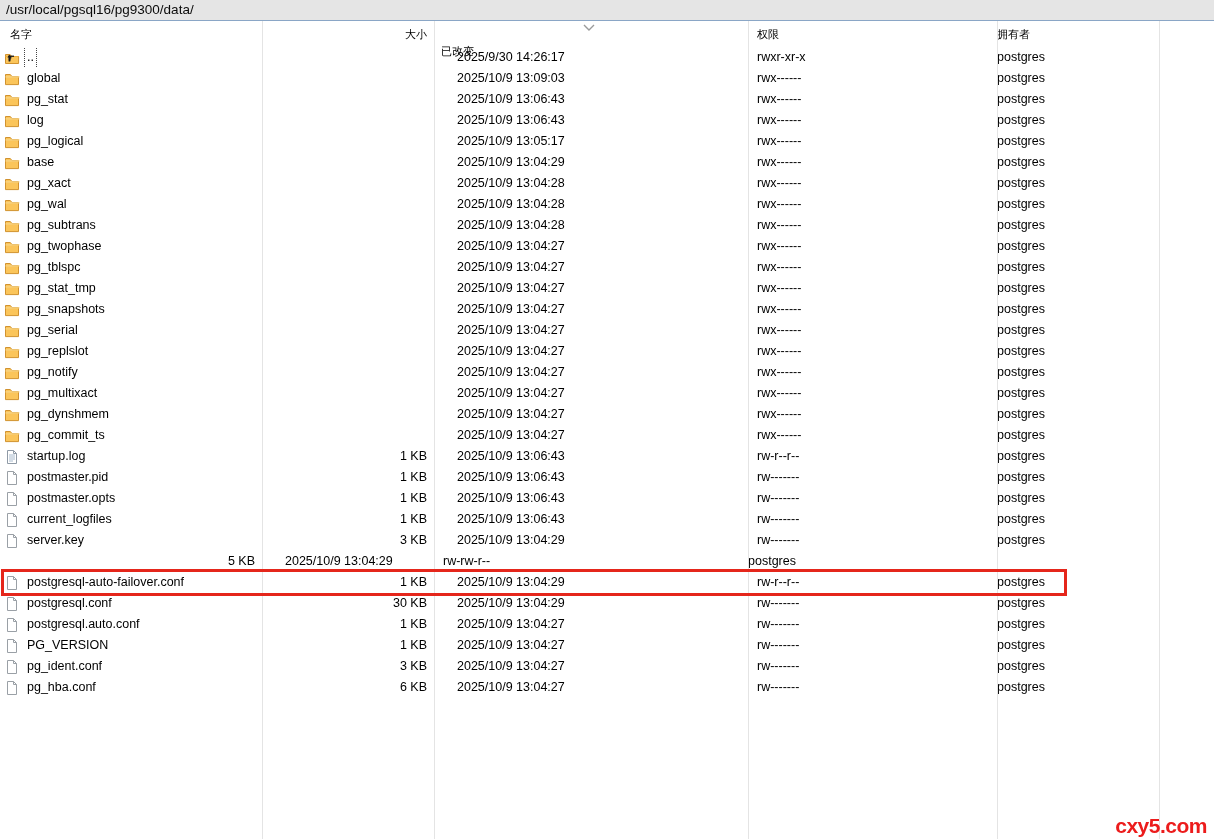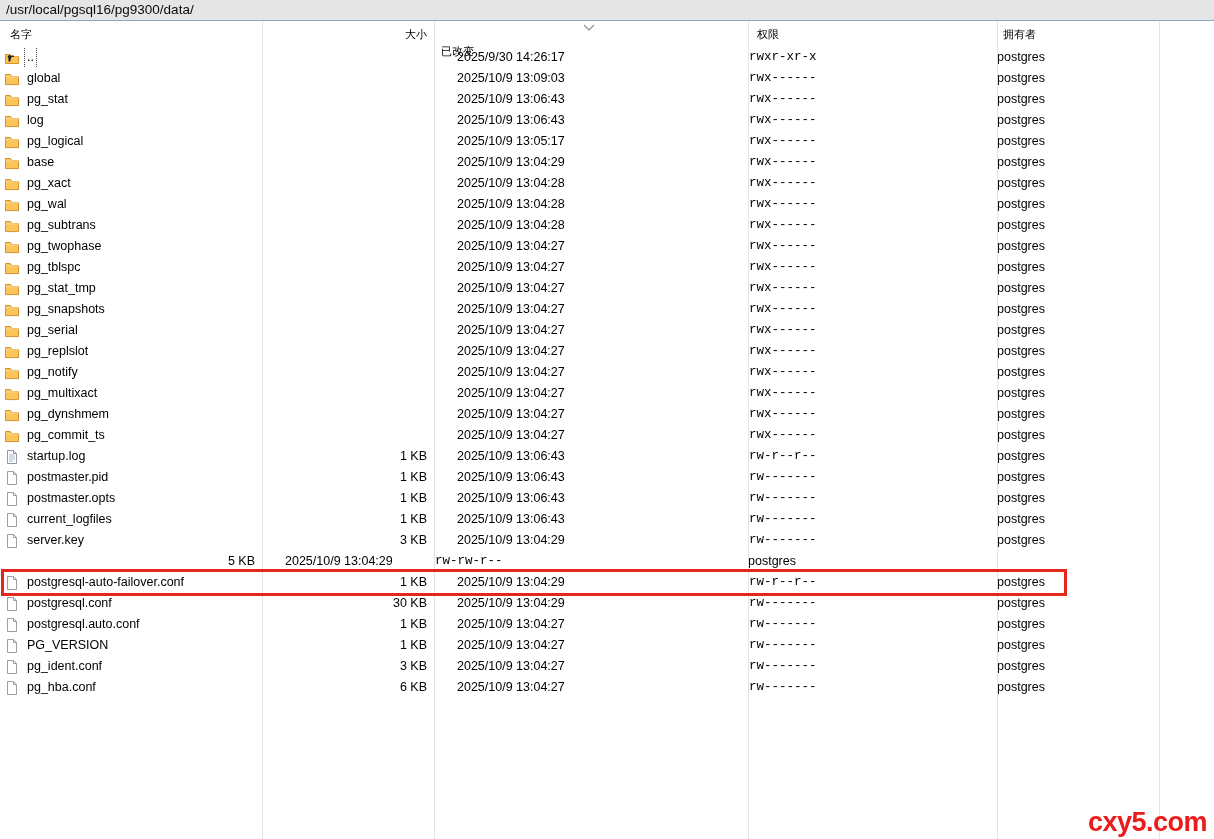--- a/index.html
+++ b/index.html
@@ -17,51 +17,51 @@
     display:grid;
     grid-template-columns:262px 172px 314px 249px 162px 1fr;
     width:1214px;
   }
   .header { position:absolute; left:0; top:21px; height:26px; font-size:11px; }
   .header .cell { line-height:26px; height:26px; overflow:hidden; white-space:nowrap; }
   .h-name  { padding-left:10px; }
   .h-size  { text-align:right; padding-right:7px; }
   .h-modified { padding-left:7px;margin-top:17px; }
   .h-rights   { padding-left:9px; }
-  .h-owner    { padding-left:6px; }
+  .h-owner    { }
 
   .rows { position:absolute; left:0; top:47px; width:1214px; }
   .file-row { height:21px; font-size:12.5px; }
   .file-row .cell { height:21px; line-height:21px; white-space:nowrap; overflow:hidden; }
   .c-name { display:flex; align-items:center; padding-left:4px; gap:5px; }
   .c-name .icon { width:16px; height:16px; flex:0 0 16px; display:inline-flex; }
   .c-name .icon svg { width:16px; height:16px; }
   .c-name .label { padding:0 2px; }
   .c-name .label.focused { outline:1px dotted #444; }
   .c-size { text-align:right; padding-right:7px; }
   .c-modified { padding-left:23px; }
-  .c-rights { padding-left:1px;font-family:Liberation Mono, monospace; }
+  .c-rights { padding-left:9px; }
   .c-owner { padding-left:0; }
 
   .vsep { position:absolute; top:21px; bottom:0; width:1px; background:#e4e4e4; }
   .vsep1{ left:262px; } .vsep2{ left:434px; } .vsep3{ left:748px; }
   .vsep4{ left:997px; } .vsep5{ left:1159px; }
 
   .sort-indicator {
     position:absolute; left:582px; top:19px; width:14px; height:10px; color:#9a9a9a;
   }
 
   .highlight-box {
     position:absolute; left:1px; top:569px; width:1066px; height:27px;
     border:3px solid #e5261b; pointer-events:none;
   }
 
   .watermark {
     position:absolute; right:7px; bottom:1px;
-    font-size:27px; font-weight:bold; color:#ec1c1c; letter-spacing:-0.5px;
+    font-size:21px; font-weight:bold; color:#ec1c1c; letter-spacing:-0.5px;
   }
 </style>
 </head>
 <body>
 
 <div class="window">
 
   <div class="titlebar">
     <span>/usr/local/pgsql16/pg9300/data/</span>
   </div>

